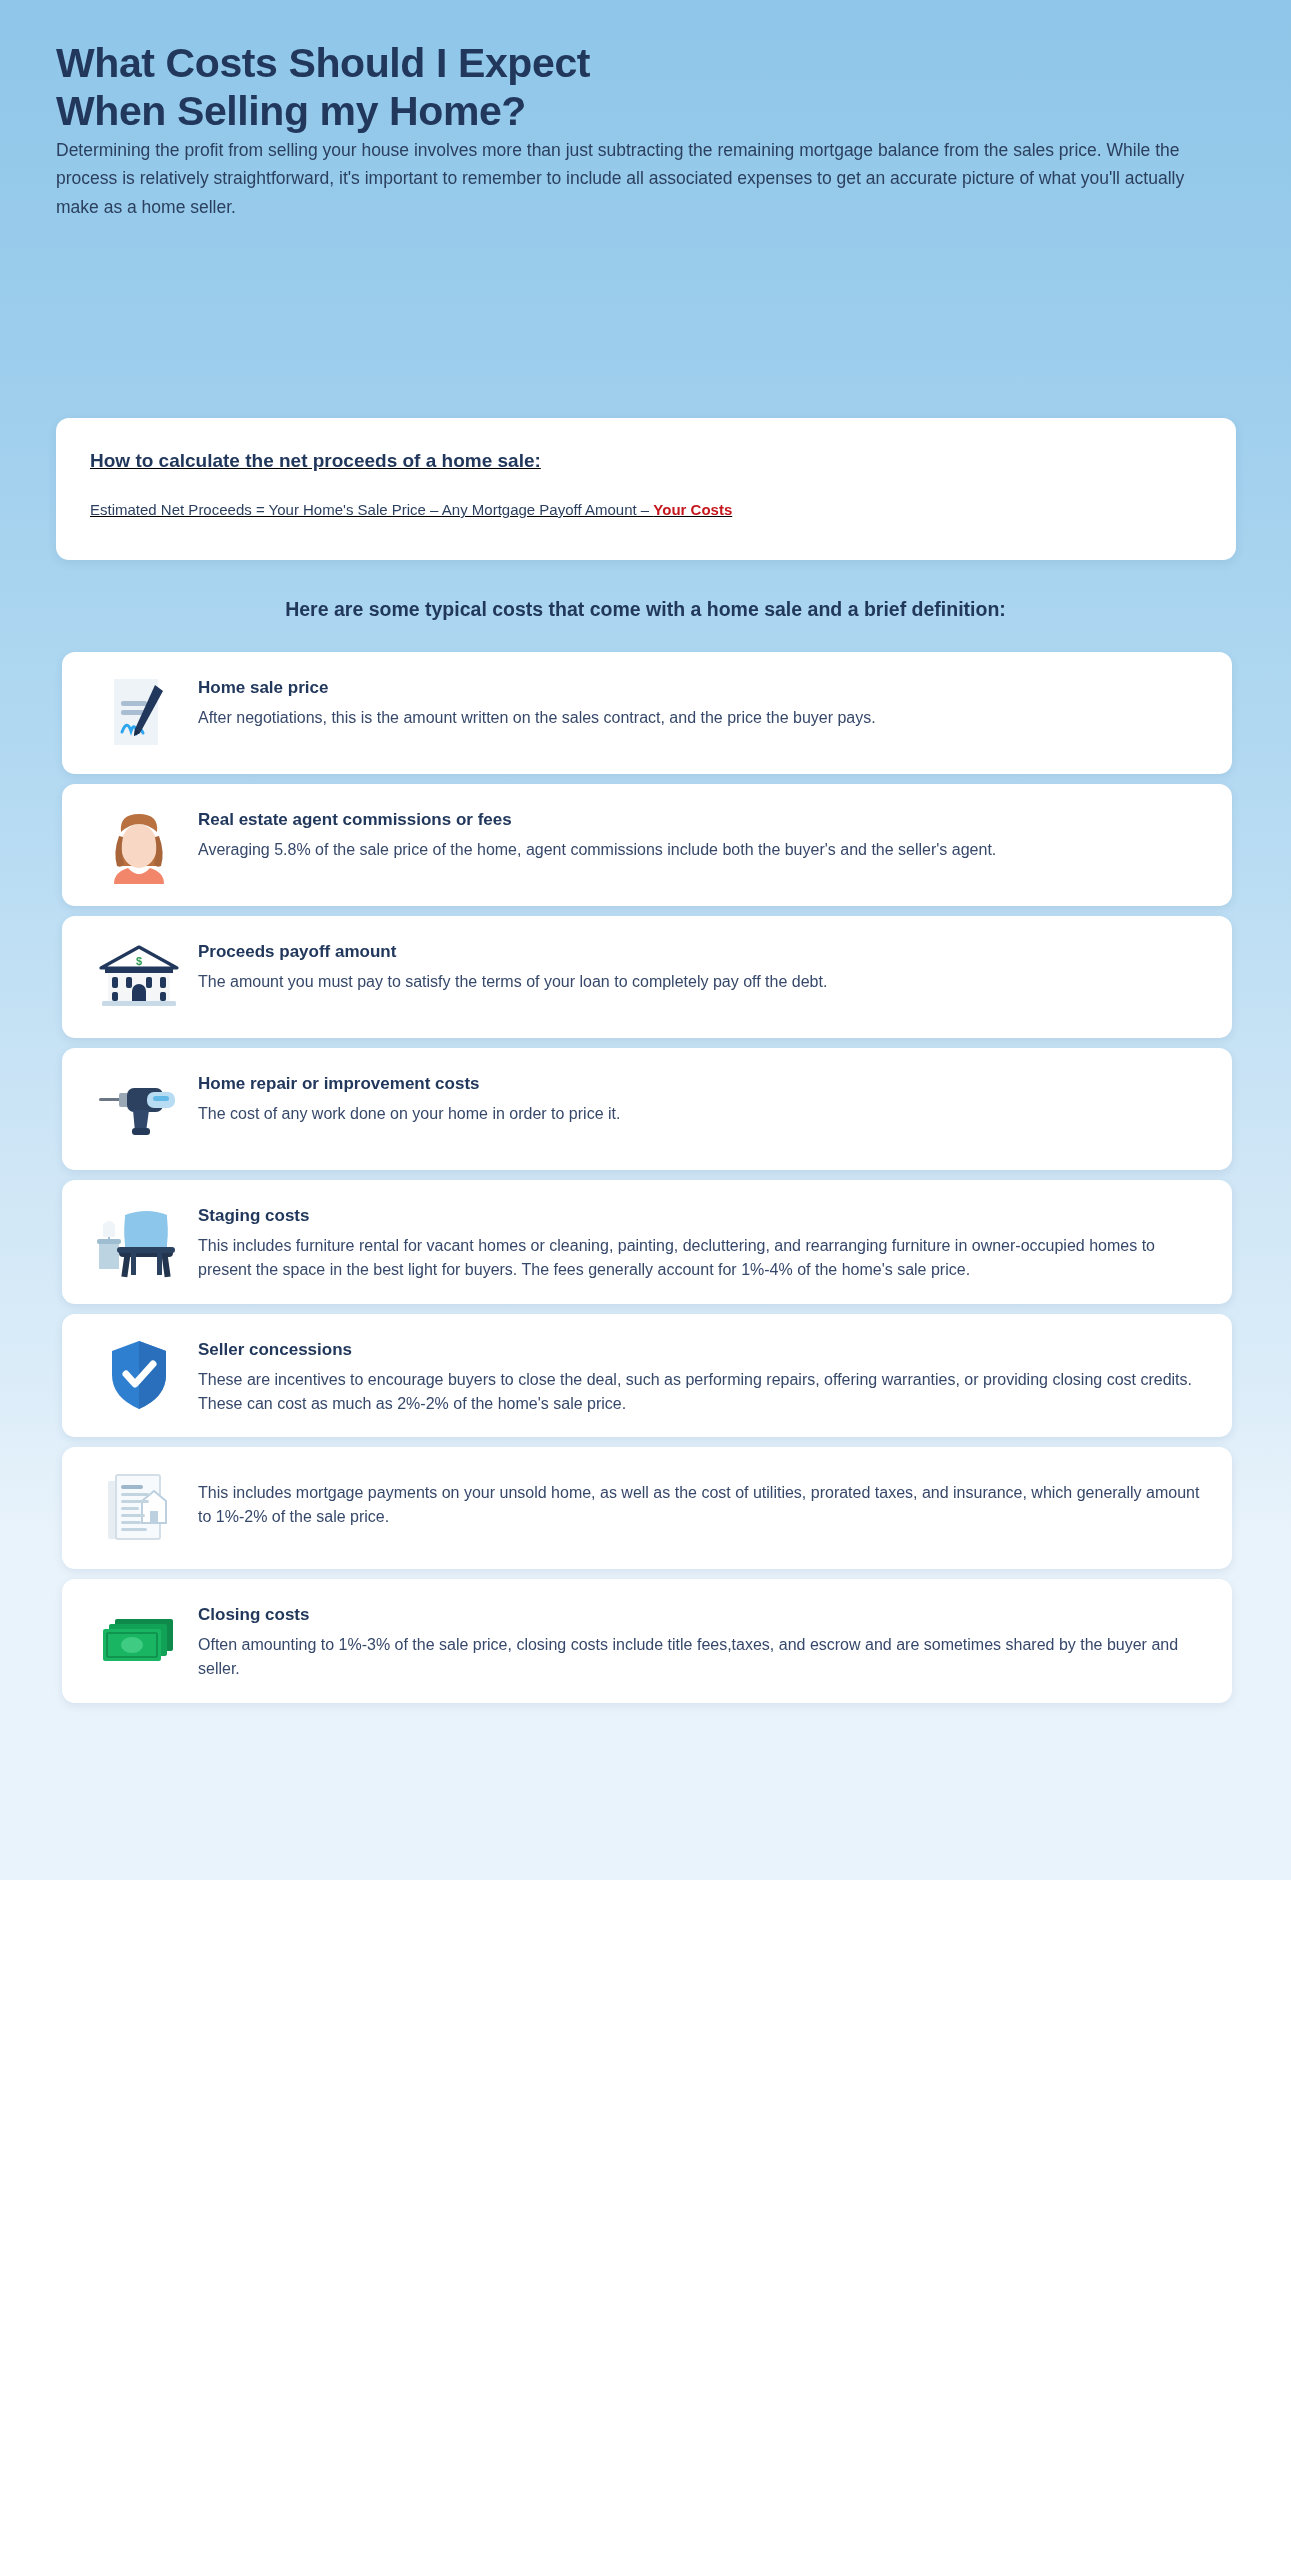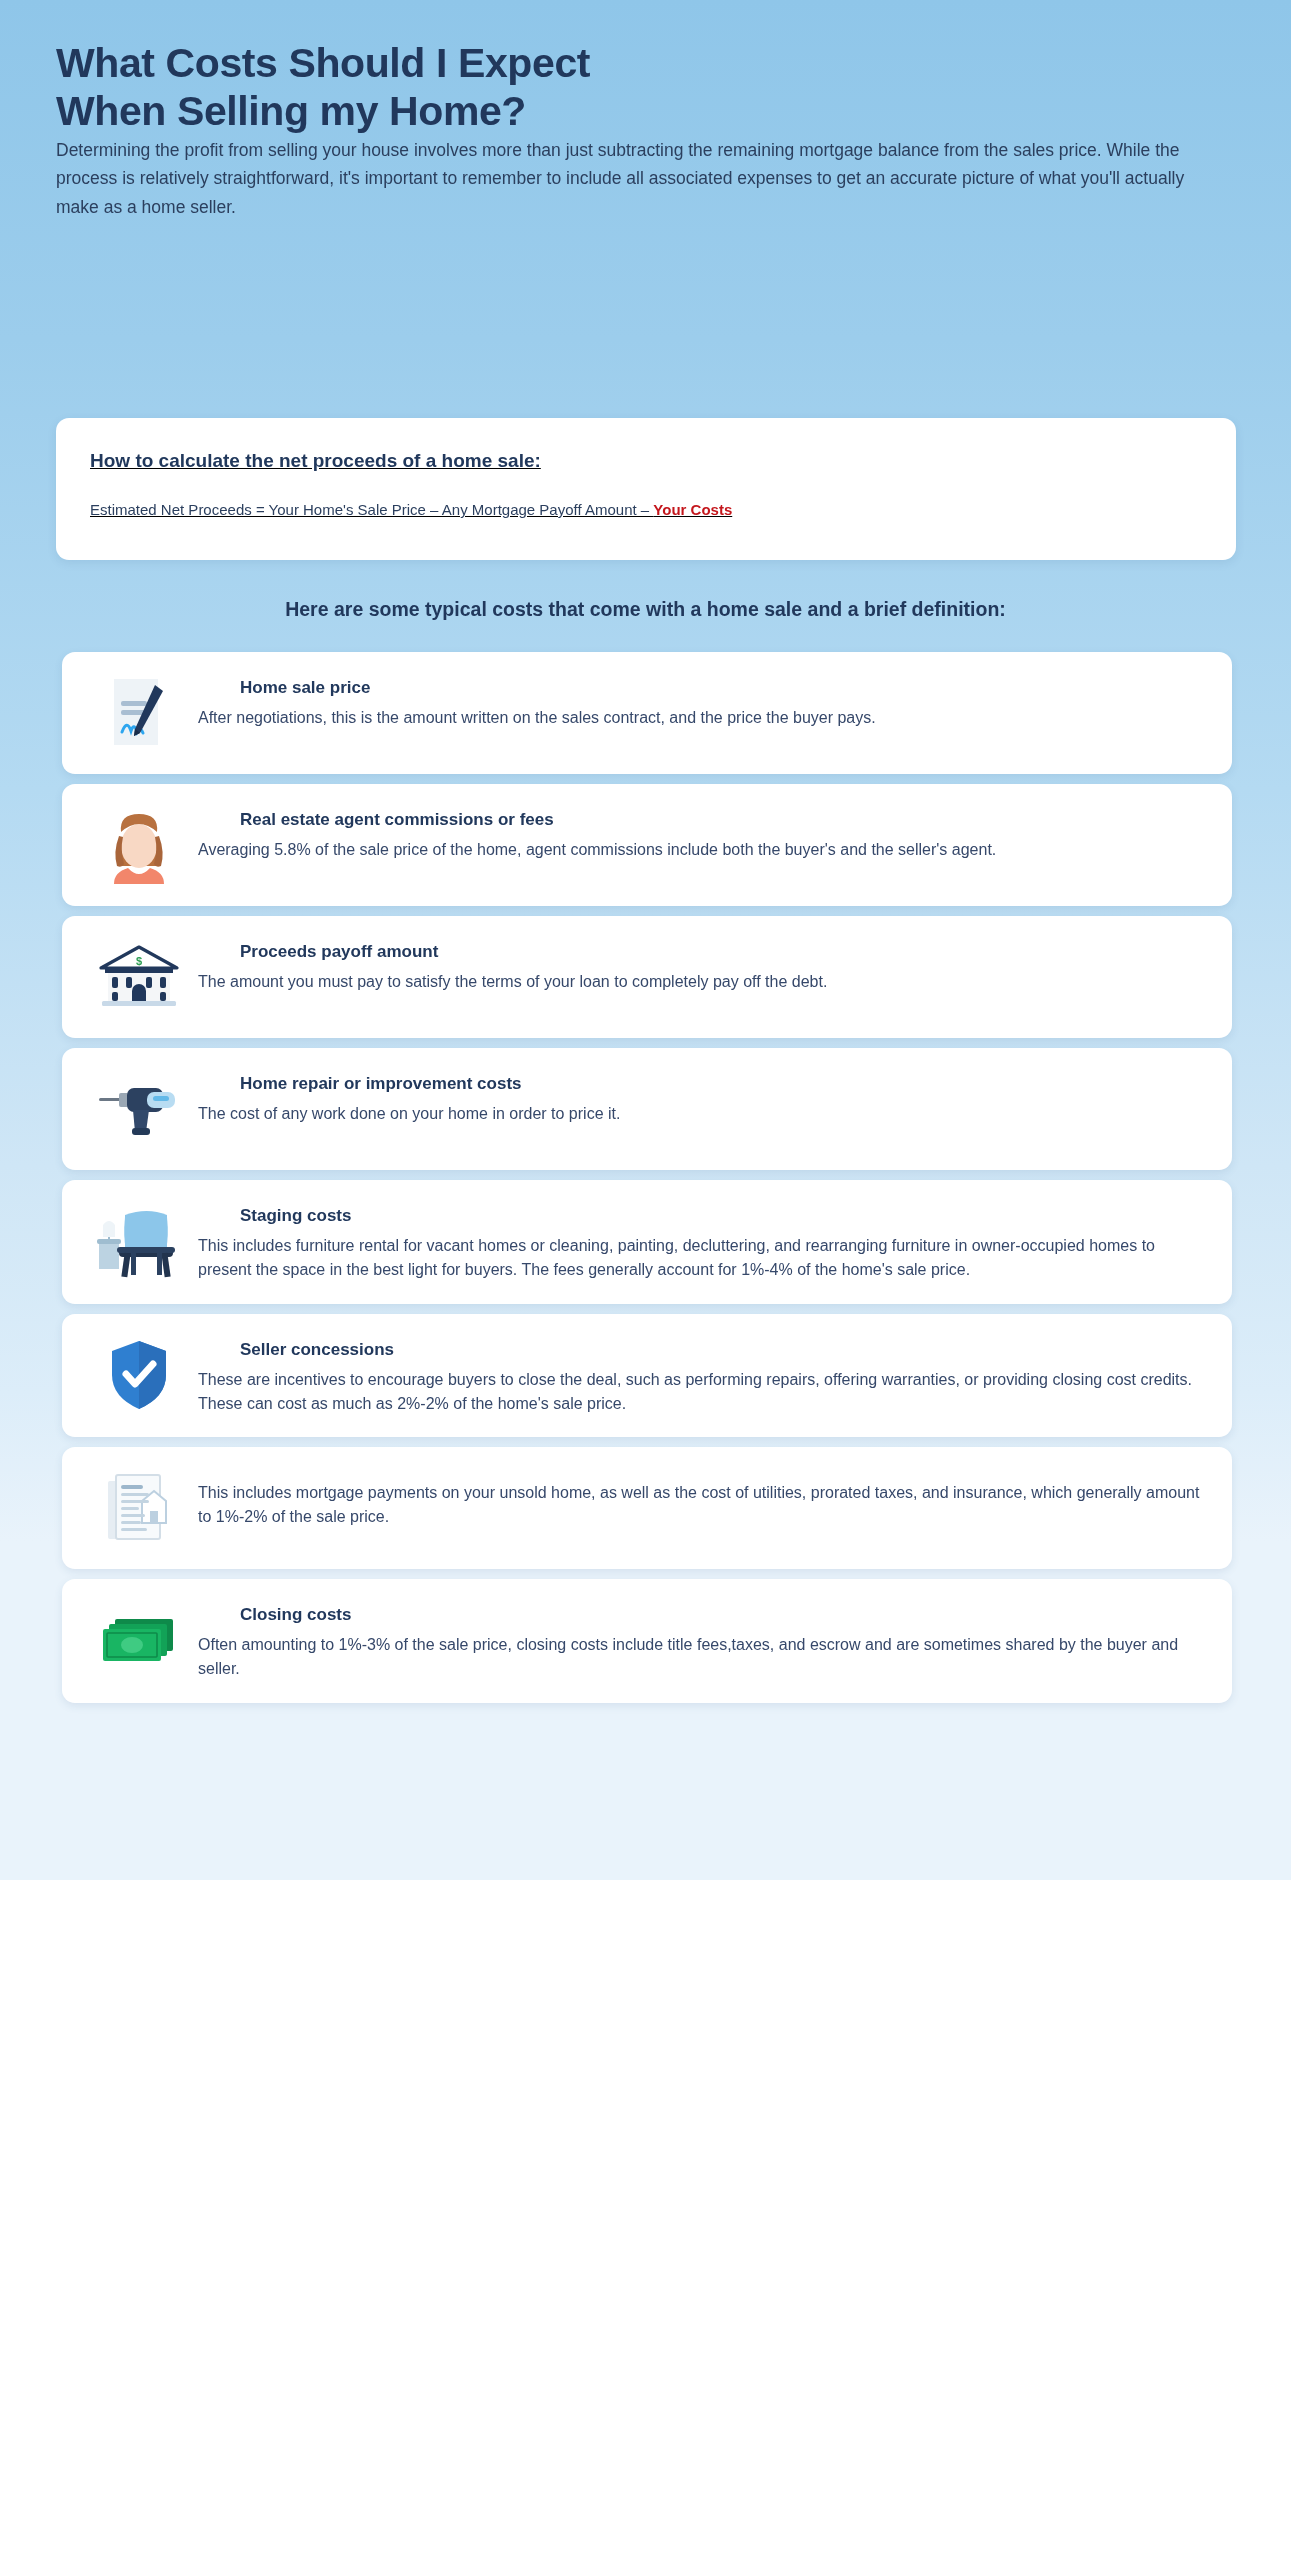--- a/index.html
+++ b/index.html
@@ -54,21 +54,21 @@
     box-shadow:0 3px 9px rgba(40,80,130,0.10);
     margin-bottom:10px;
     display:flex; align-items:flex-start;
     padding:22px 26px 22px 18px; min-height:100px;
   }
   .cost-icon {
     flex:0 0 118px; height:78px;
     display:flex; align-items:center; justify-content:center;
   }
   .cost-body { flex:1; padding-top:4px; }
-  .cost-title { font-size:17px; font-weight:bold; color:#21385c;margin-left:42px; }
+  .cost-title { font-size:17px; font-weight:bold; color:#21385c; }
   .cost-desc { margin-top:8px; font-size:16px; color:#36486a; line-height:1.48; }
 
   
   .c1 { min-height:104px; }
   .c2 { min-height:104px; }
   .c3 { min-height:102px; }
   .c4 { min-height:88px; }
   .c5 { min-height:124px; }
   .c6 { min-height:108px; }
   .c7 { min-height:110px; }

